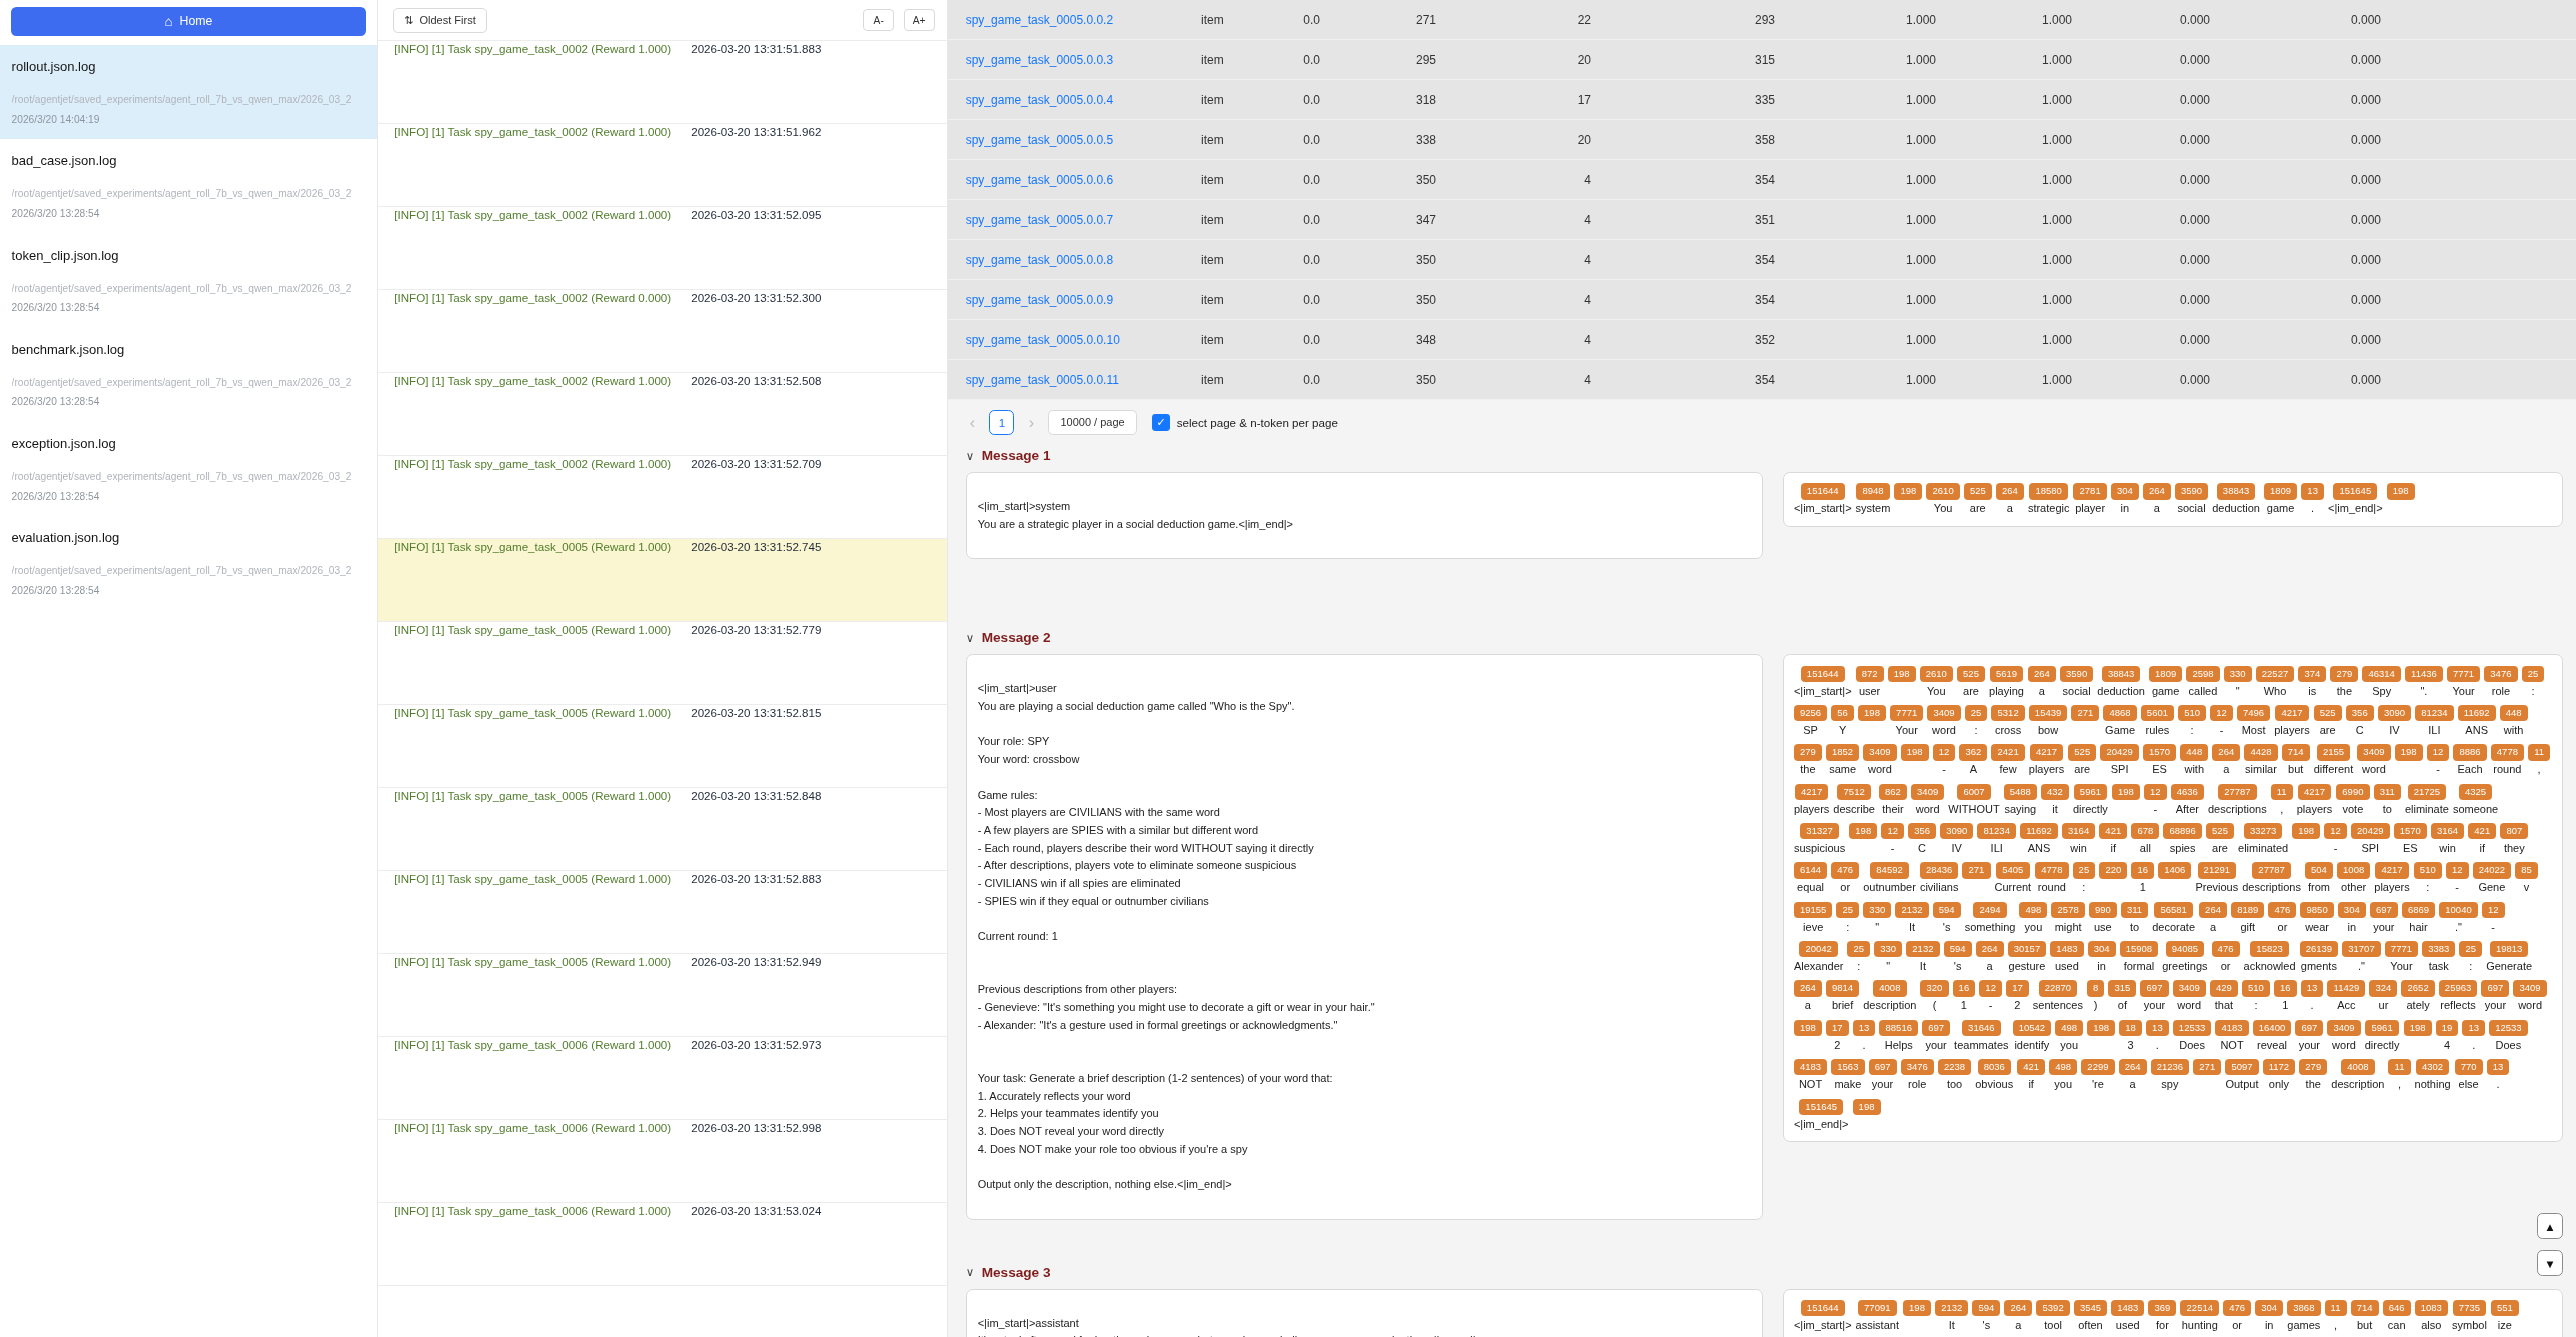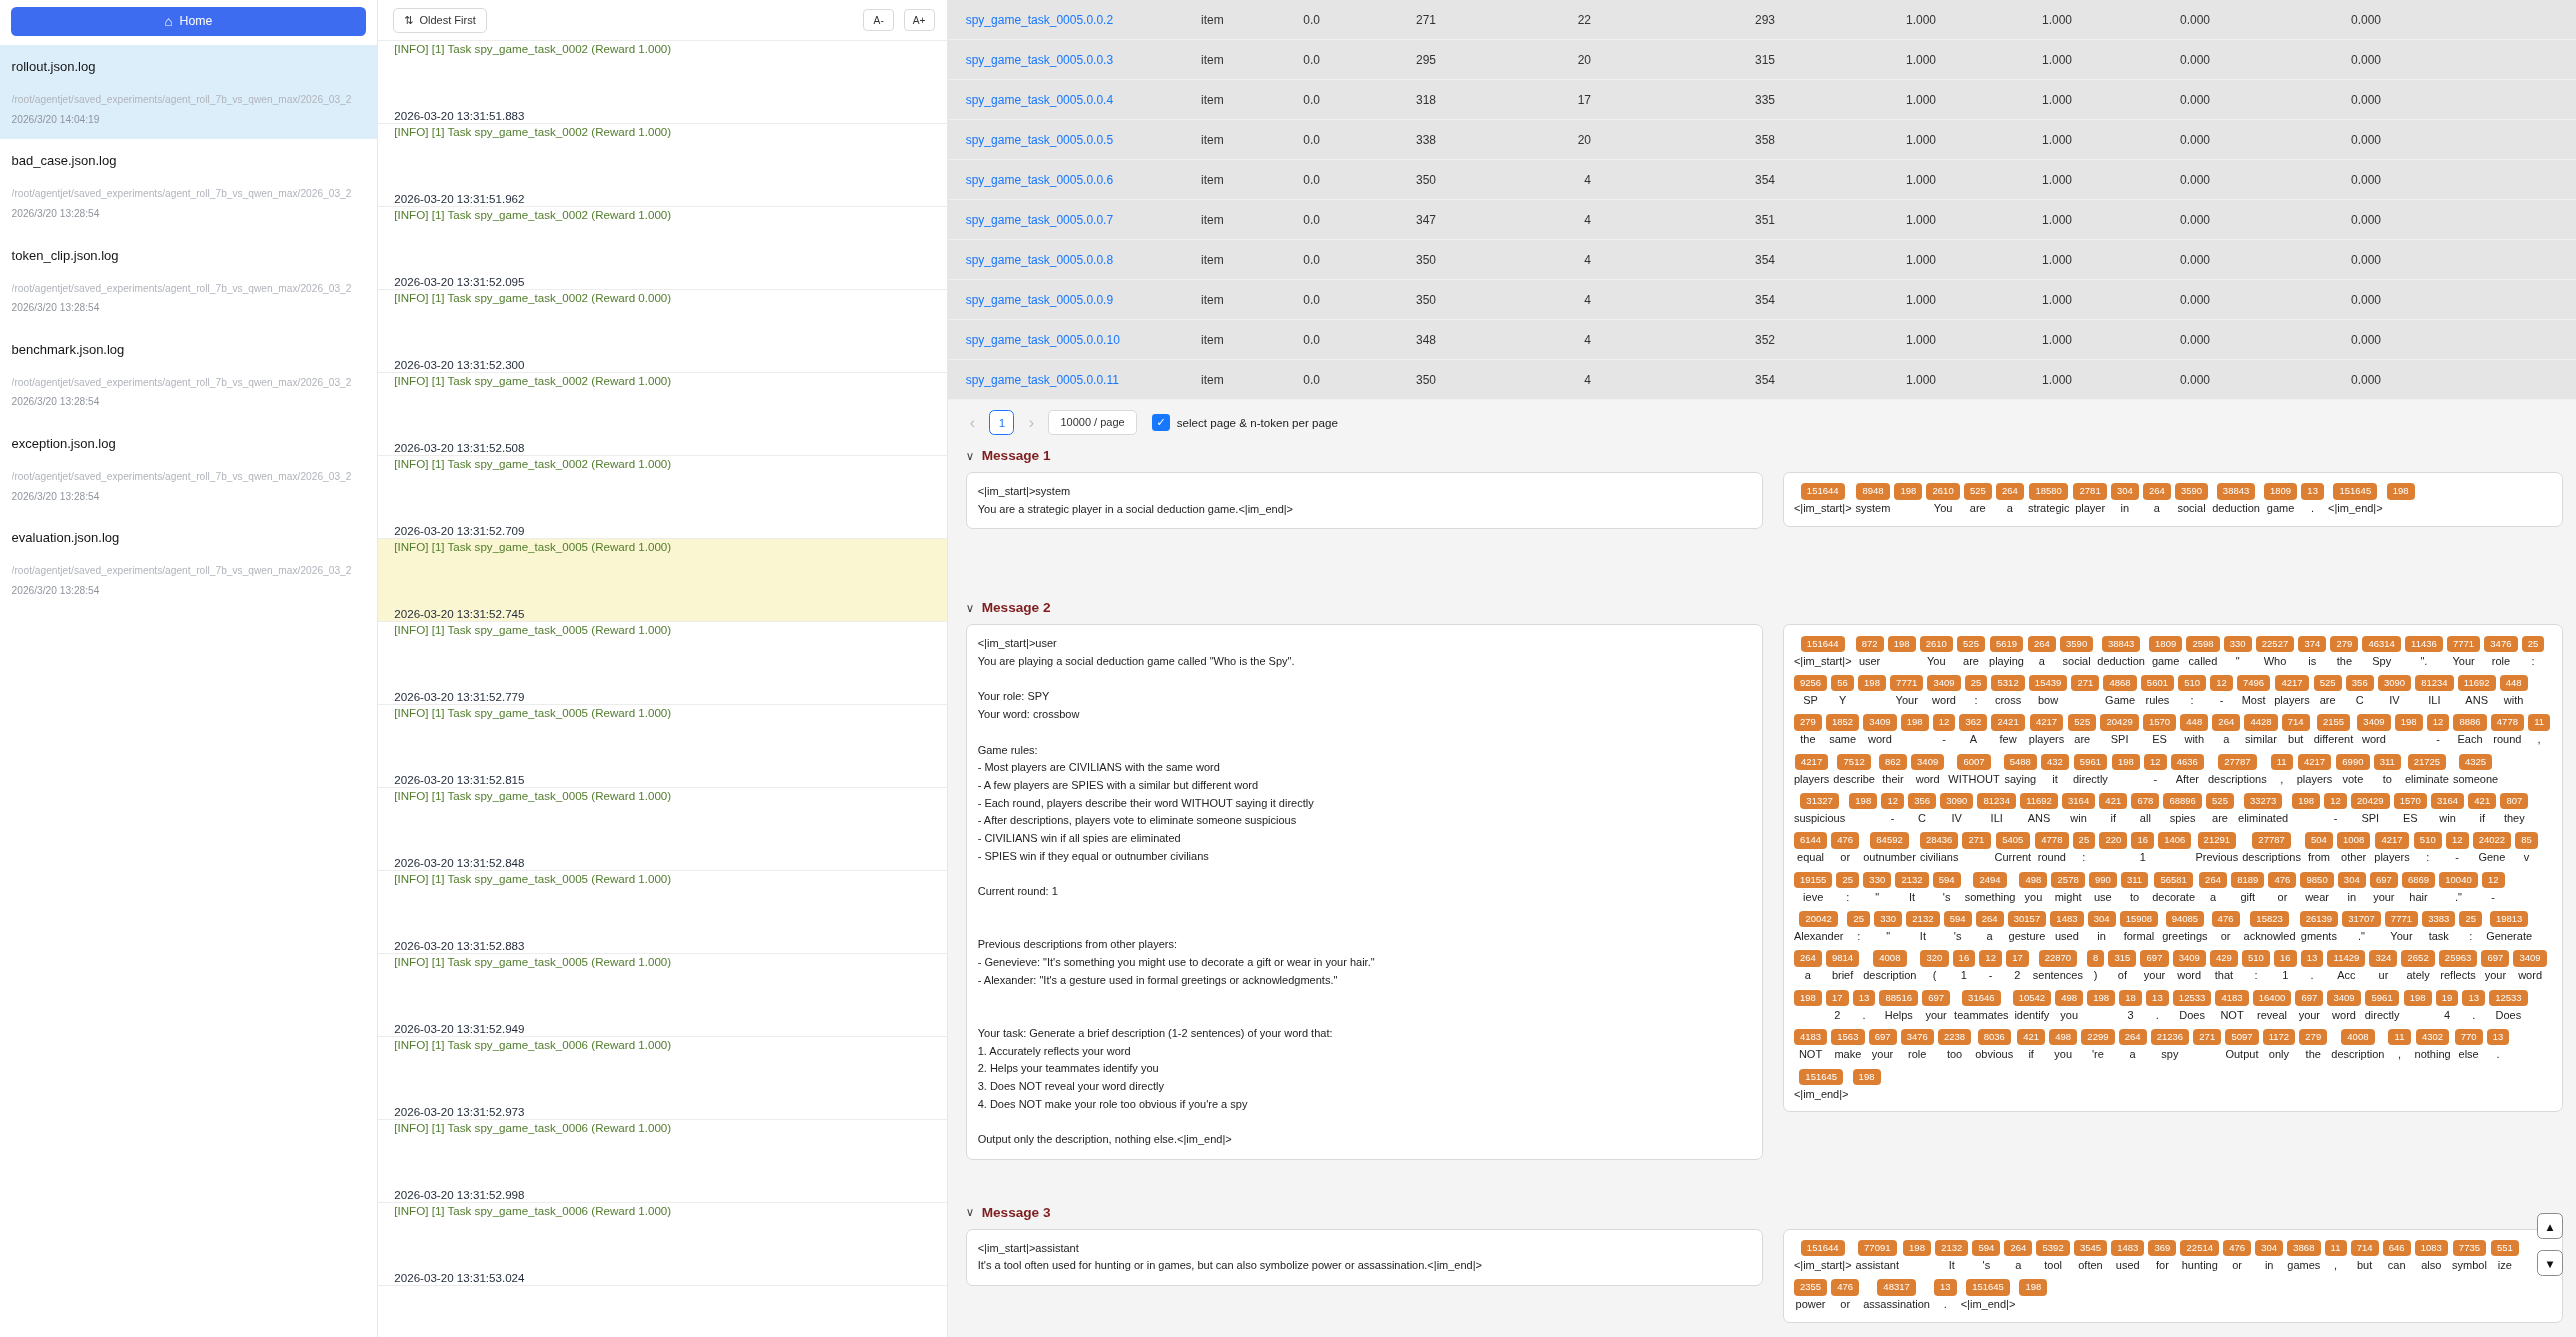--- a/index.html
+++ b/index.html
@@ -32,21 +32,21 @@
   .file-date{font-size:10.2px;color:#8f959e;line-height:13.6px;margin-top:6px}
   
   .logpane{width:570px;flex:0 0 570px;border-right:0.7px solid #e5e7eb;background:#fff}
   .logpane-top{height:40px;display:flex;align-items:center;justify-content:space-between;padding:0 12.3px 0 15px}
   .sort-btn{display:inline-flex;align-items:center;gap:6.1px;height:25px;padding:0 10.2px;
     background:#fff;border:0.7px solid #d9d9d9;border-radius:4.8px;font-size:11px;font-family:inherit;cursor:pointer;color:#333}
   .font-btns{display:flex;gap:9.5px}
   .font-btn{width:31px;height:22.5px;display:flex;align-items:center;justify-content:center;
     background:#fff;border:0.7px solid #d9d9d9;border-radius:4.1px;font-size:10.2px;font-family:inherit;cursor:pointer;color:#333}
   .entries{border-top:0.7px solid #ececec}
-  .entry{height:83px;display:flex;flex-direction:column;justify-content:space-between;gap:26px;
+  .entry{height:83px;display:flex;flex-direction:row;justify-content:flex-start;gap:20px;
     padding:0 11px 0 16.3px;border-bottom:0.7px solid #ececec;cursor:pointer}
   .entry.selected{background:var(--entry-sel)}
   .entry-title{color:var(--log-green);font-size:11.6px;line-height:15px}
   .entry-time{color:#1f2937;font-size:11.6px;line-height:15px}
   
   .main{flex:1;background:#f4f4f5;position:relative;overflow:hidden}
   .table-card{background:#fff}
   .trow{display:grid;grid-template-columns:253px 78px 41px 116px 155px 184px 161px 136px 138px 171px 1fr;
     align-items:center;height:40px;border-bottom:0.7px solid #f0f0f0;background:#e5e5e5;font-size:12px}
   .trow .name{padding-left:17.7px;color:var(--accent);text-decoration:none;overflow:hidden;white-space:nowrap;cursor:pointer}
@@ -64,21 +64,21 @@
   .pg-check-label{font-size:11.6px;color:#222}
   
   .msg{margin:12.3px 13px 0 17.7px}
   .msg.gap-big{margin-bottom:71px}
   .msg.gap-mid{margin-bottom:45px}
   .msg-head{display:flex;align-items:center;gap:7.5px;margin-bottom:8.9px;cursor:pointer}
   .msg-chevron{font-size:11.6px;color:#444;line-height:1}
   .msg-title{font-size:13.6px;font-weight:700;color:#7f1d1d}
   .msg-body{display:flex;gap:20px;align-items:flex-start}
   .msg-plain{flex:0 0 797px;background:#fff;border:0.7px solid #d9d9d9;border-radius:6.8px;
-    padding:10px 11px;font-size:11px;line-height:17.7px;color:#222;white-space:pre-wrap;
+    padding:25px 11px;font-size:11px;line-height:17.7px;color:#222;white-space:pre-wrap;
     font-family:"Liberation Sans",sans-serif;min-height:41px}
   .msg-tokens{flex:1;background:#fff;border:0.7px solid #d9d9d9;border-radius:6.8px;
     padding:6.8px 8.2px;display:flex;flex-wrap:wrap;align-content:flex-start;min-height:41px}
   .token{display:inline-flex;flex-direction:column;align-items:center;margin:3.4px 2px}
   .tok-badge{background:var(--badge);color:#fff;font-size:9.5px;line-height:12.3px;padding:2px 6.1px;border-radius:4.1px;white-space:nowrap}
   .tok-label{font-size:11px;line-height:13.6px;margin-top:2.7px;color:#222;white-space:pre;min-height:13.6px}
   
   .scrollbtns{position:absolute;right:13px;bottom:61px;display:flex;flex-direction:column;gap:11px}
   .scrollbtn{width:26px;height:26px;background:#fff;border:0.7px solid #8b8b8b;border-radius:5.4px;
     display:flex;align-items:center;justify-content:center;font-size:11.6px;color:#111;cursor:pointer}

